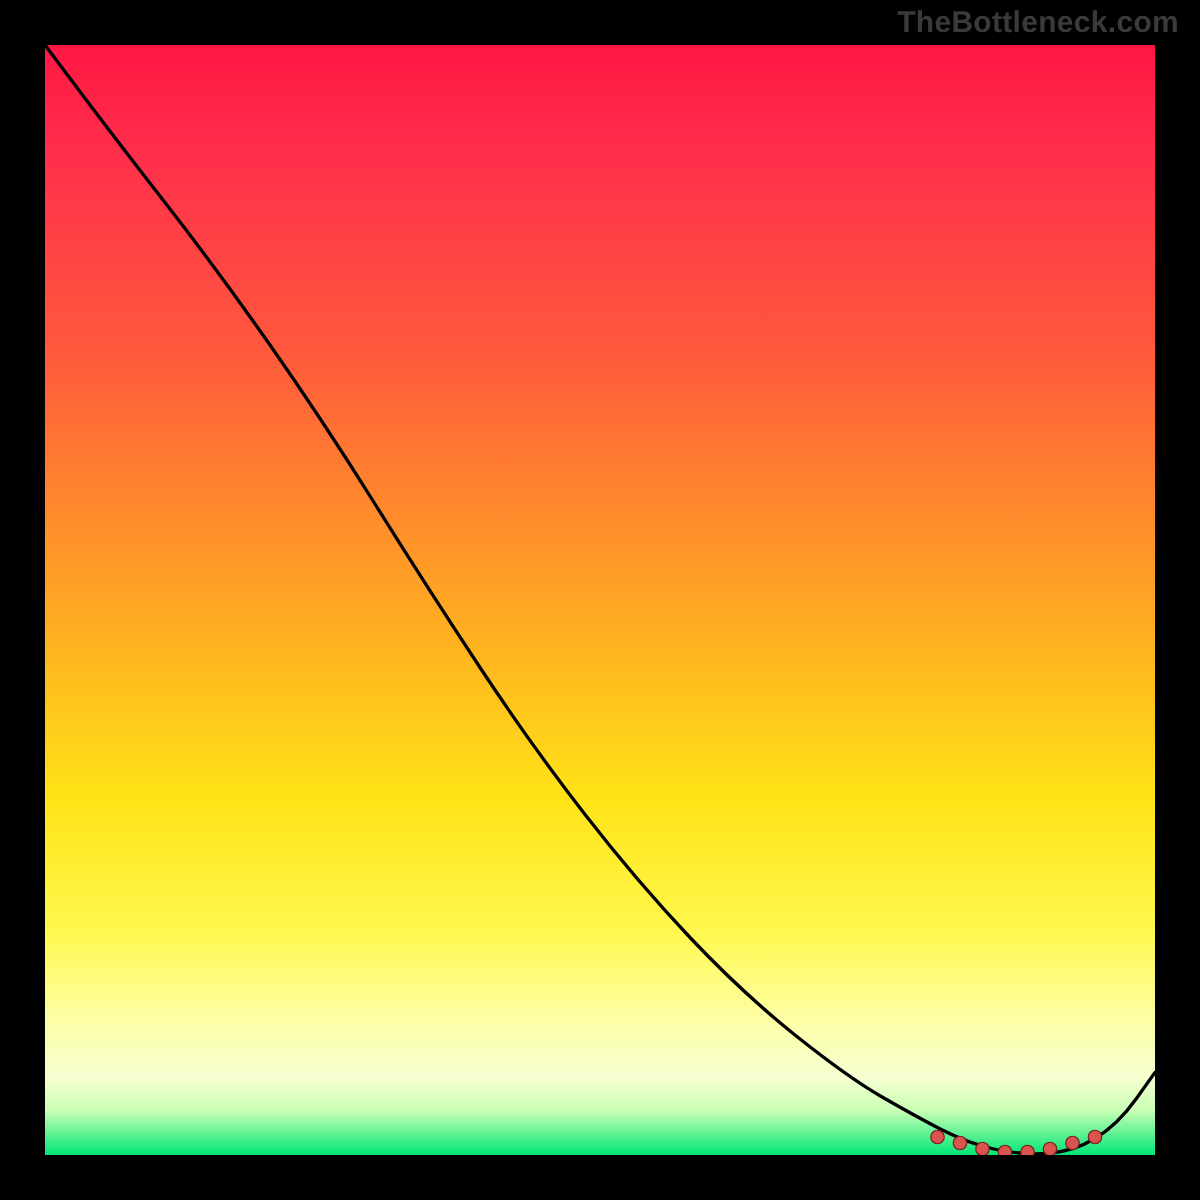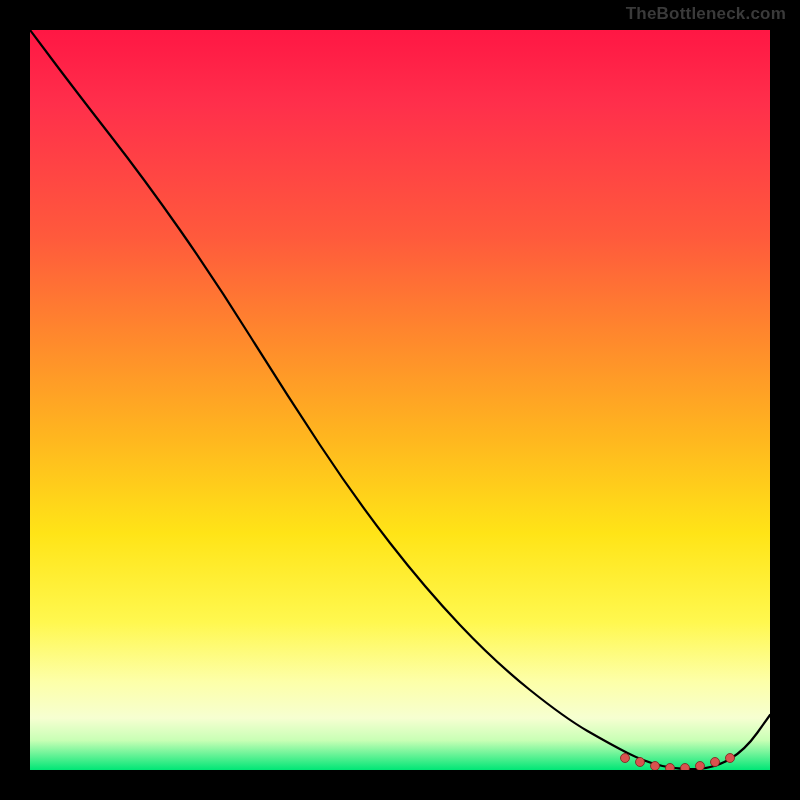--- a/index.html
+++ b/index.html
@@ -49,21 +49,21 @@
     position: absolute;
     left: 0; top: 0;
     width: 100%; height: 100%;
     pointer-events: none;
   }
   .watermark {
     position: absolute;
     top: 4px;
     right: 14px;
     color: #3a3a3a;
-    font-size: 17px;
+    font-size: 20px;
     font-weight: 600;
     letter-spacing: 0.2px;
     user-select: none;
   }
 </style>
 </head>
 <body>
 
 <div class="frame">
   <div class="watermark">TheBottleneck.com</div>

